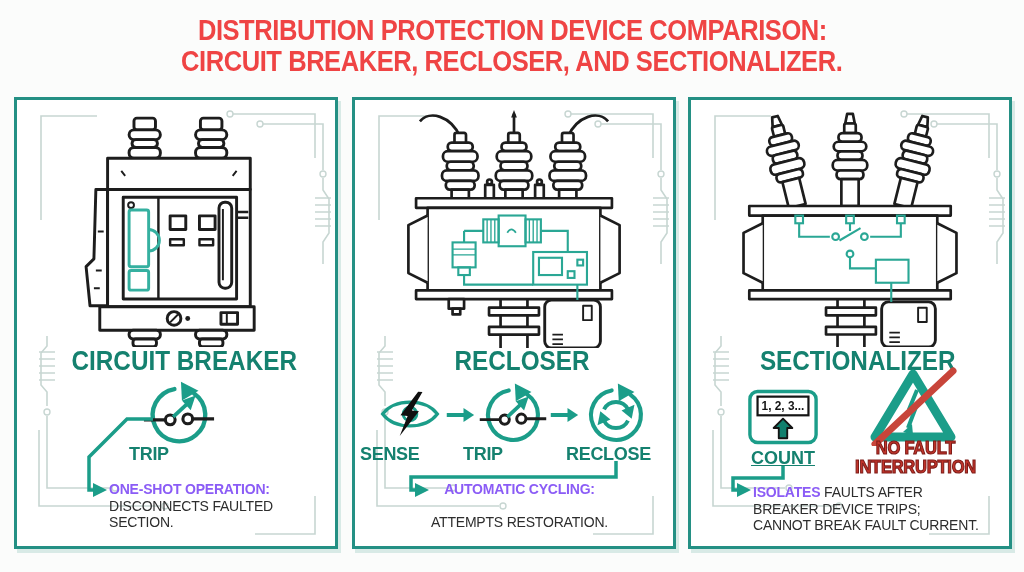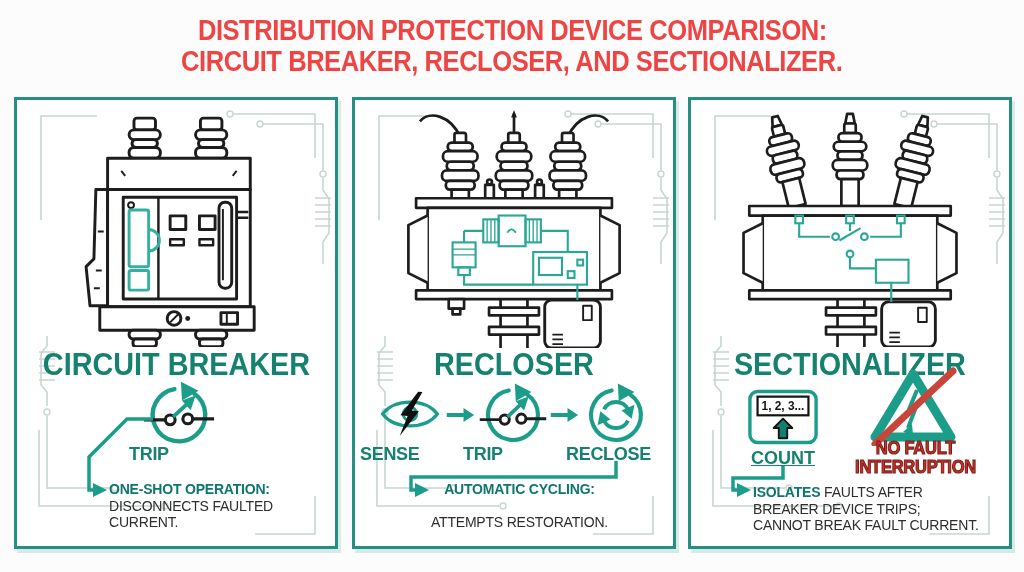--- a/index.html
+++ b/index.html
@@ -14,25 +14,25 @@
   .cond{display:inline-block;transform:scaleX(.88);transform-origin:center;white-space:nowrap;}
   .cond2{display:inline-block;transform:scaleX(.9);transform-origin:center;white-space:nowrap;}
   
   .panel{position:absolute;top:97px;width:324px;height:452px;box-sizing:border-box;
     background:#ffffff;border:3px solid #249084;box-shadow:3px 4px 0 rgba(35,141,127,.16);}
   .p1{left:14px}.p2{left:352px}.p3{left:688px}
   .abs{position:absolute;}
   svg{display:block;}
   .decor,.overlay{position:absolute;left:0;top:0;width:318px;height:446px;pointer-events:none;}
   
-  .panel-title{position:absolute;top:246px;left:0;width:100%;margin:0;text-align:center;
-    color:#15816f;font-size:32px;font-weight:700;}
+  .panel-title{position:absolute;top:246px;left:8px;width:100%;margin:0;text-align:center;
+    color:#15816f;font-size:27px;font-weight:700;}
   .step-label{position:absolute;text-align:left;color:#15816f;font-size:18px;font-weight:700;letter-spacing:-.3px;}
   .note{position:absolute;font-size:14px;line-height:16.5px;color:#2d2d2d;letter-spacing:-.2px;}
-  .note .lead{font-weight:700;color:#0f766e;}
+  .note .lead{font-weight:700;color:#8b5cf6;}
   .warn-text{position:absolute;text-align:center;font-weight:700;font-size:18px;line-height:18px;
     color:#c5352b;-webkit-text-stroke:1.1px #7c1b17;transform:scale(.92,1.05);letter-spacing:-.3px;}
   .count-label{position:absolute;text-align:center;color:#15816f;font-size:18px;font-weight:700;}
 </style>
 </head>
 <body>
 
 <div class="page">
 
   <header class="main-title">
@@ -133,21 +133,21 @@
     <svg class="overlay" viewBox="0 0 318 446">
       <path d="M136,319 H110 L72,357 V390 H76" fill="none" stroke="#1b9d89" stroke-width="3.5"></path>
       <polygon points="76,383 90,390 76,397" fill="#1b9d89"></polygon>
     </svg>
 
     <div class="step-label" style="left:112px;top:344px;width:100px;">TRIP</div>
 
     <div class="note" style="left:92px;top:381px;width:200px;">
       <span class="lead">ONE-SHOT OPERATION:</span><br>
       <span>DISCONNECTS FAULTED</span><br>
-      <span>CURRENT.</span>
+      <span>SECTION.</span>
     </div>
   </section>
 
   <section class="panel p2">
 
     <svg class="decor" viewBox="0 0 318 446">
       <g stroke="#c7d6d2" stroke-width="1.6" fill="none">
         <path d="M80,16 H24 V120"></path>
         <path d="M213,14 H298 V58"></path>
           <path d="M243,24 H306 V70"></path>

